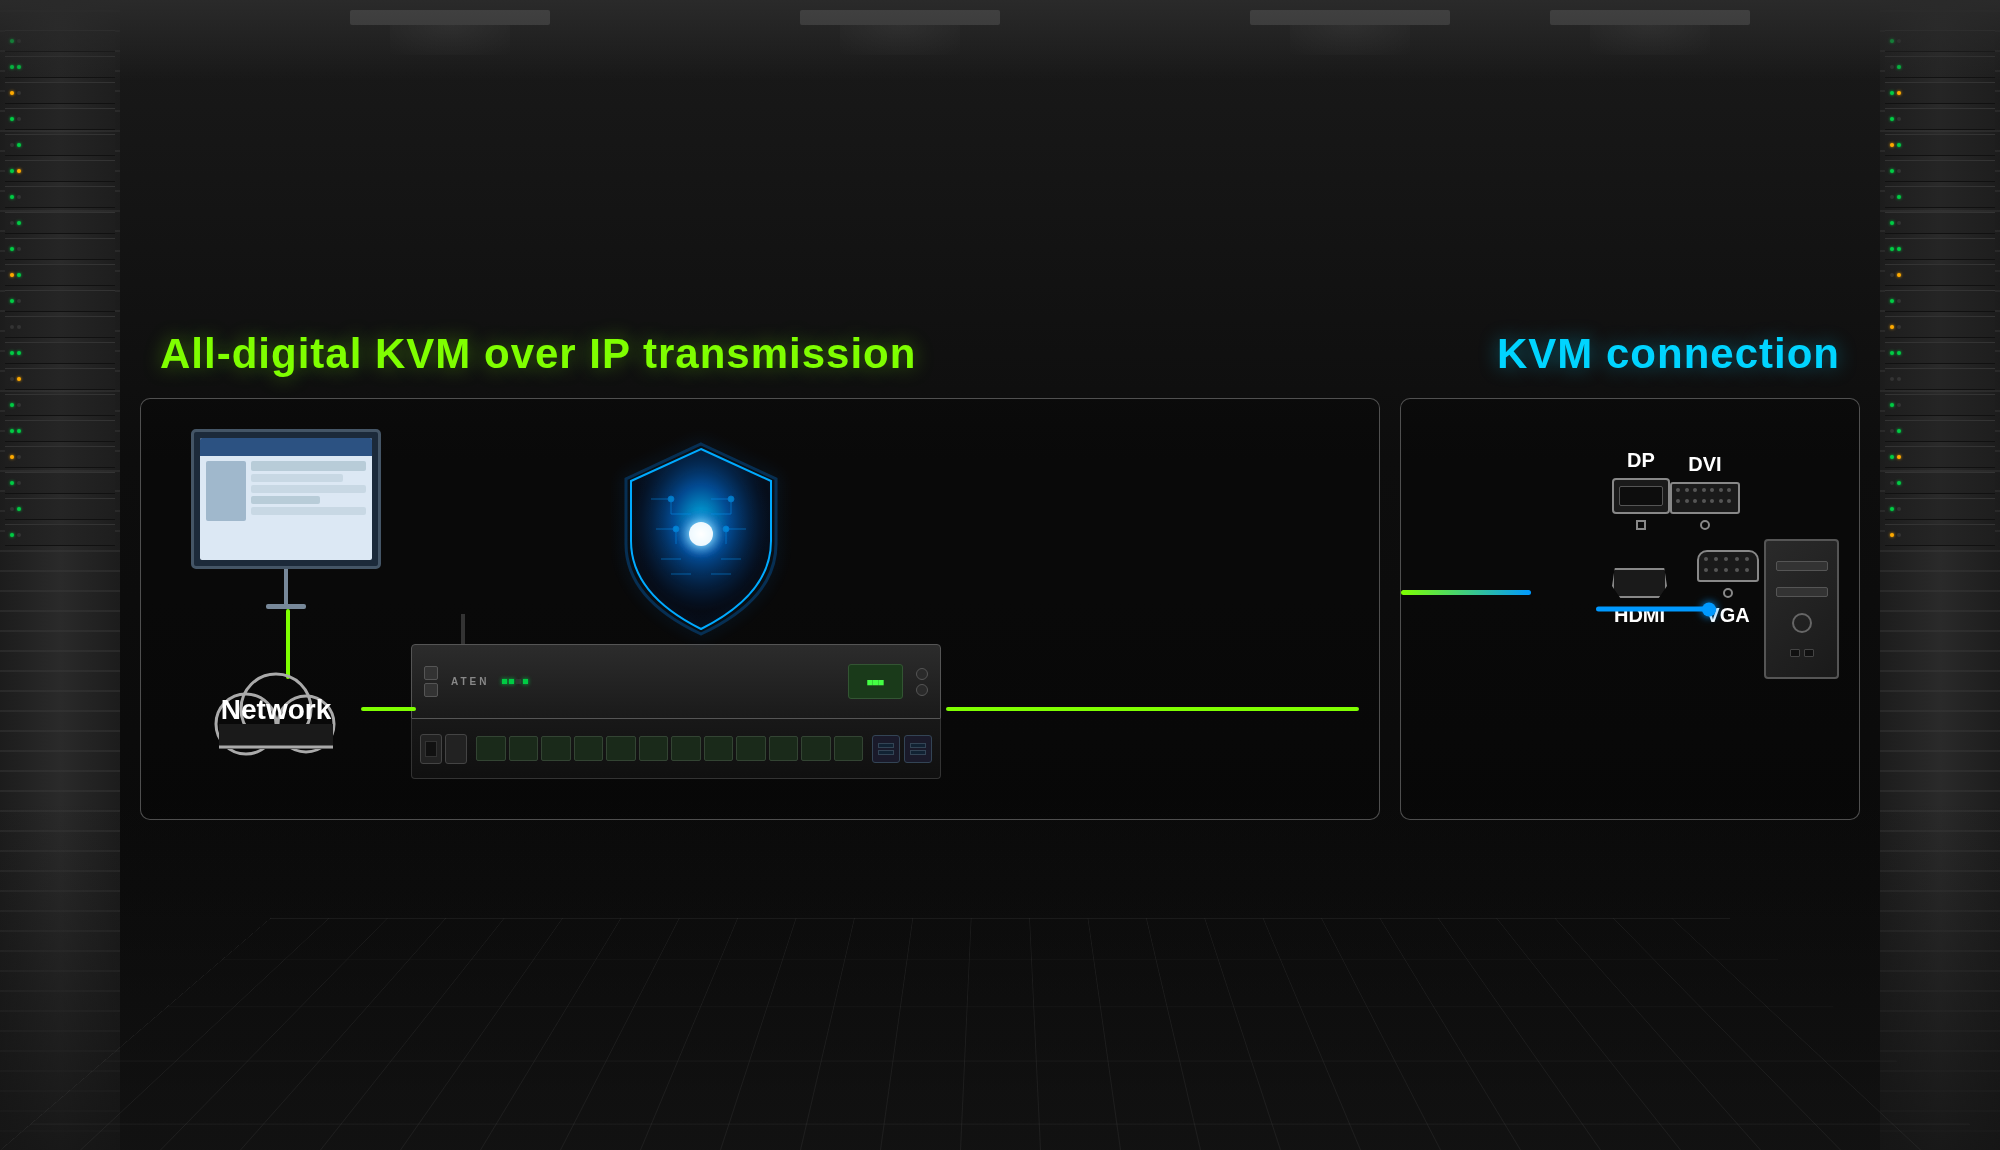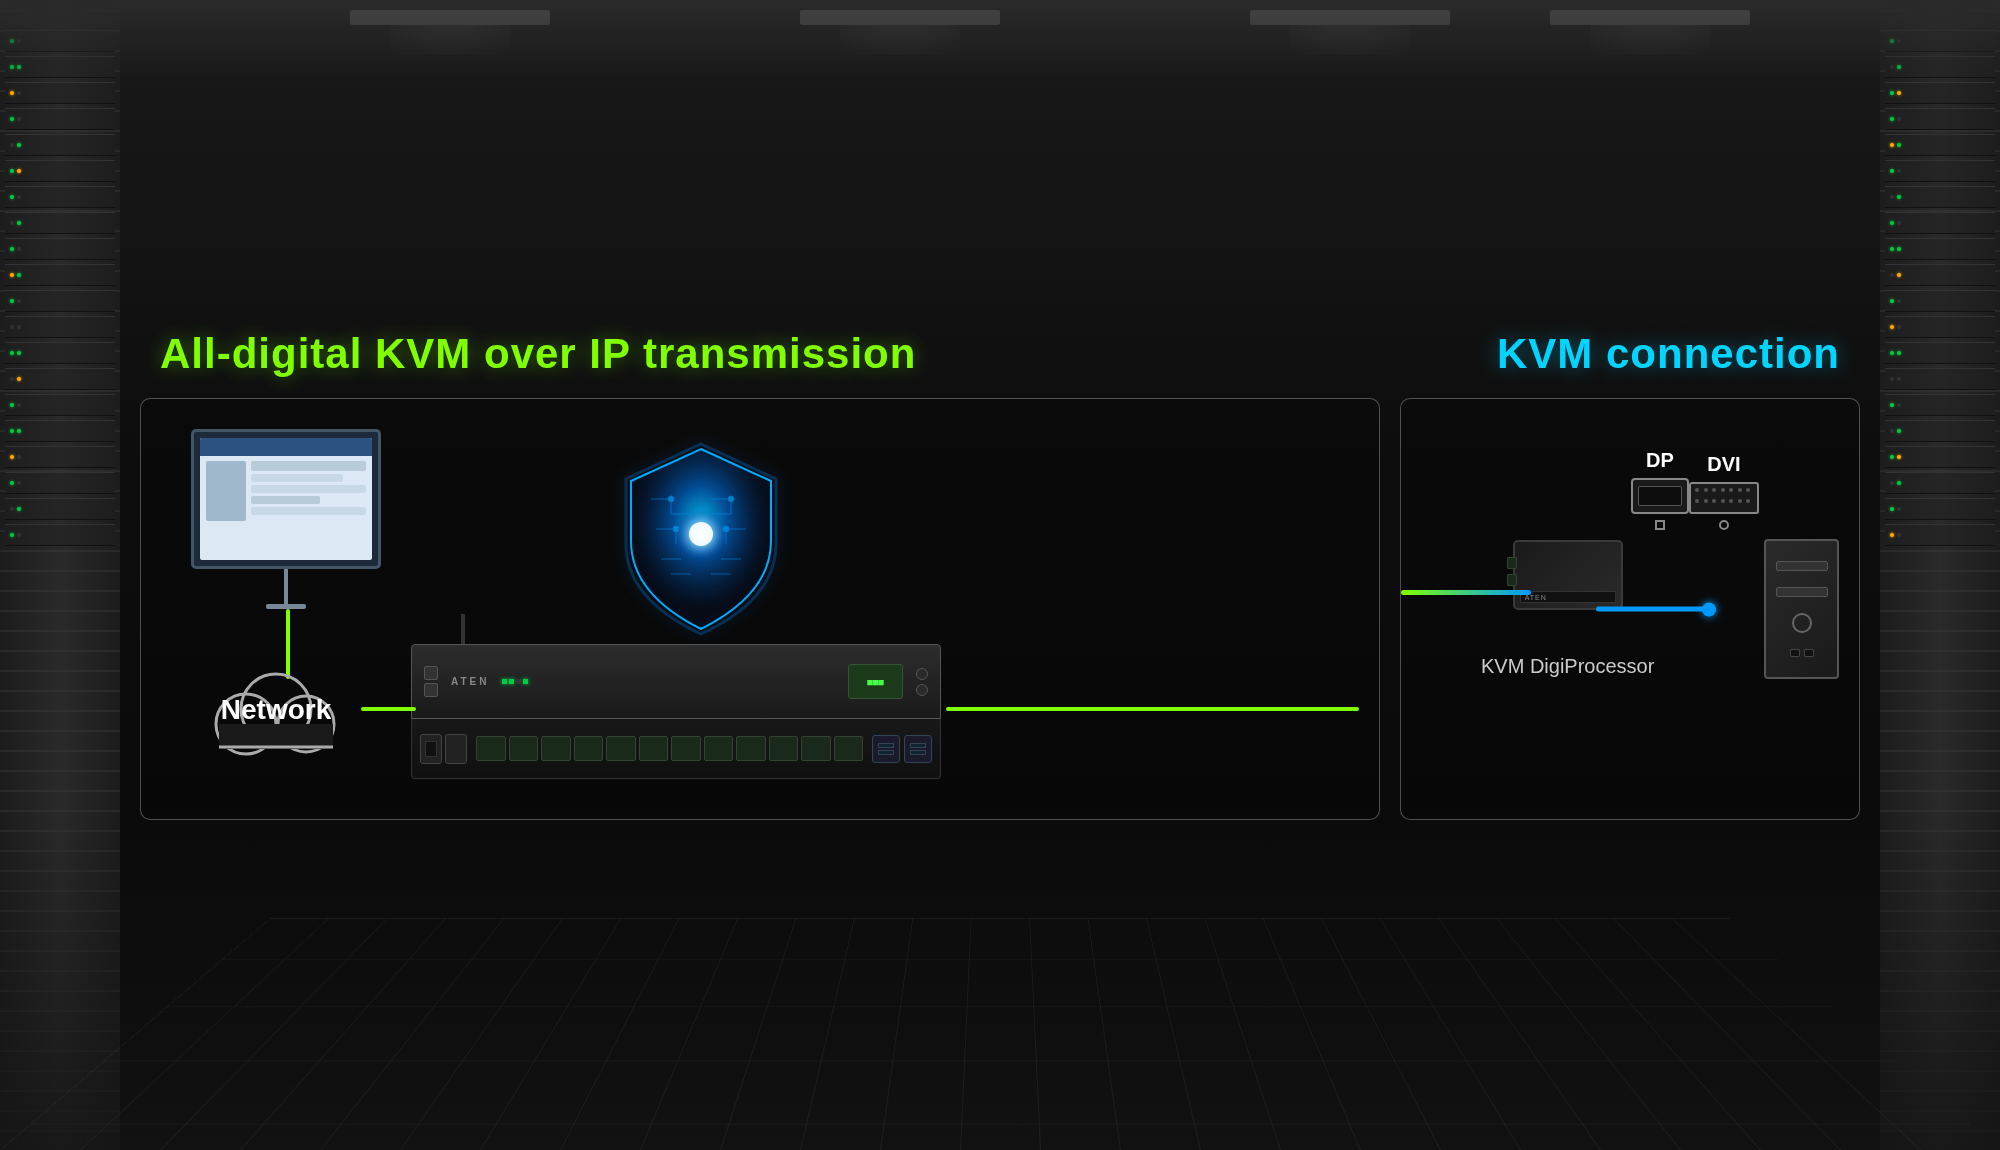--- a/index.html
+++ b/index.html
@@ -567,35 +567,20 @@
         <div style="position:absolute; left:785px; top:288px; right:0; height:4px; background:#7fff00; border-radius:2px; z-index:5;"></div>
 
       </div>
     </div>
 
     <div class="right-box">
       <div style="position:relative; width:100%; height:380px; display:flex; align-items:center;">
 
         <div style="position:absolute; left:-20px; top:45%; width:130px; height:5px; background:linear-gradient(90deg, #7fff00, #0099ff); z-index:5; border-radius:3px;"></div>
 
-        <div style="position:absolute; left:60px; top:50%; transform:translateY(-50%); display:flex; flex-direction:column; align-items:center;">
-
-          <div style="width:110px; height:70px; background:linear-gradient(135deg, #1a1a1a, #2a2a2a); border:2px solid #3a3a3a; border-radius:5px; position:relative;">
-
-            <div style="position:absolute; bottom:5px; left:5px; right:5px; height:12px; background:#111; border:1px solid #333; display:flex; align-items:center; padding:0 4px;">
-              <div style="font-size:7px; color:#888; letter-spacing:1px;">ATEN</div>
-            </div>
-
-            <div style="position:absolute; left:-8px; top:15px; display:flex; flex-direction:column; gap:5px;">
-              <div style="width:10px; height:12px; background:#1a2a1a; border:1px solid #334433; border-radius:1px;"></div>
-              <div style="width:10px; height:12px; background:#1a2a1a; border:1px solid #334433; border-radius:1px;"></div>
-            </div>
-          </div>
-          <div style="font-size:20px; color:#cccccc; margin-top:45px; white-space:nowrap;">KVM DigiProcessor</div>
-        </div>
 
         <div style="position:absolute; left:175px; top:50%; transform:translateY(-50%); width:120px; height:5px; background:#0099ff; border-radius:3px; z-index:5;">
 
           <div style="position:absolute; right:0; top:50%; transform:translateY(-50%); width:14px; height:14px; background:#0099ff; border-radius:50%; box-shadow:0 0 8px #0099ff;"></div>
         </div>
 
         <div style="position:absolute; right:80px; top:30px; display:flex; flex-direction:column; gap:20px;">
 
           <div style="display:flex; align-items:flex-end;">
 
@@ -625,20 +610,46 @@
                 <div style="width:4px; height:4px; background:#555; border-radius:50%;"></div>
                 <div style="width:4px; height:4px; background:#555; border-radius:50%;"></div>
                 <div style="width:4px; height:4px; background:#555; border-radius:50%;"></div>
                 <div style="width:4px; height:4px; background:#555; border-radius:50%;"></div>
                 <div style="width:4px; height:4px; background:#555; border-radius:50%;"></div>
               </div>
               <div style="width:10px; height:10px; border:2px solid #888; border-radius:50%;"></div>
             </div>
           </div>
 
+          <div style="display:flex; gap:30px; align-items:flex-end;">
+
+            <div style="display:flex; flex-direction:column; align-items:center; gap:6px;">
+
+              <div style="width:55px; height:30px; background:#1a1a1a; border:2px solid #888; border-radius:3px; clip-path:polygon(5% 0%, 95% 0%, 100% 60%, 85% 100%, 15% 100%, 0% 60%);"></div>
+              <div style="font-size:20px; font-weight:bold; color:white;">HDMI</div>
+            </div>
+
+            <div style="display:flex; flex-direction:column; align-items:center; gap:6px;">
+
+              <div style="width:62px; height:32px; background:#1a1a1a; border:2px solid #888; border-radius:10px 10px 3px 3px; display:grid; grid-template-columns:repeat(5,1fr); gap:3px; padding:5px;">
+                <div style="width:4px; height:4px; background:#555; border-radius:50%;"></div>
+                <div style="width:4px; height:4px; background:#555; border-radius:50%;"></div>
+                <div style="width:4px; height:4px; background:#555; border-radius:50%;"></div>
+                <div style="width:4px; height:4px; background:#555; border-radius:50%;"></div>
+                <div style="width:4px; height:4px; background:#555; border-radius:50%;"></div>
+                <div style="width:4px; height:4px; background:#555; border-radius:50%;"></div>
+                <div style="width:4px; height:4px; background:#555; border-radius:50%;"></div>
+                <div style="width:4px; height:4px; background:#555; border-radius:50%;"></div>
+                <div style="width:4px; height:4px; background:#555; border-radius:50%;"></div>
+                <div style="width:4px; height:4px; background:#555; border-radius:50%;"></div>
+              </div>
+              <div style="width:10px; height:10px; border:2px solid #888; border-radius:50%;"></div>
+              <div style="font-size:20px; font-weight:bold; color:white;">VGA</div>
+            </div>
+          </div>
 
         </div>
 
         <div style="position:absolute; right:0; top:50%; transform:translateY(-50%);">
           <div style="width:75px; height:140px; background:linear-gradient(135deg, #2a2a2a, #1a1a1a); border:2px solid #555; border-radius:4px; display:flex; flex-direction:column; align-items:center; justify-content:space-around; padding:12px 6px;">
 
             <div style="width:52px; height:10px; background:#333; border:1px solid #555; border-radius:2px;"></div>
             <div style="width:52px; height:10px; background:#333; border:1px solid #555; border-radius:2px;"></div>
 
             <div style="width:20px; height:20px; border:2px solid #666; border-radius:50%;"></div>

